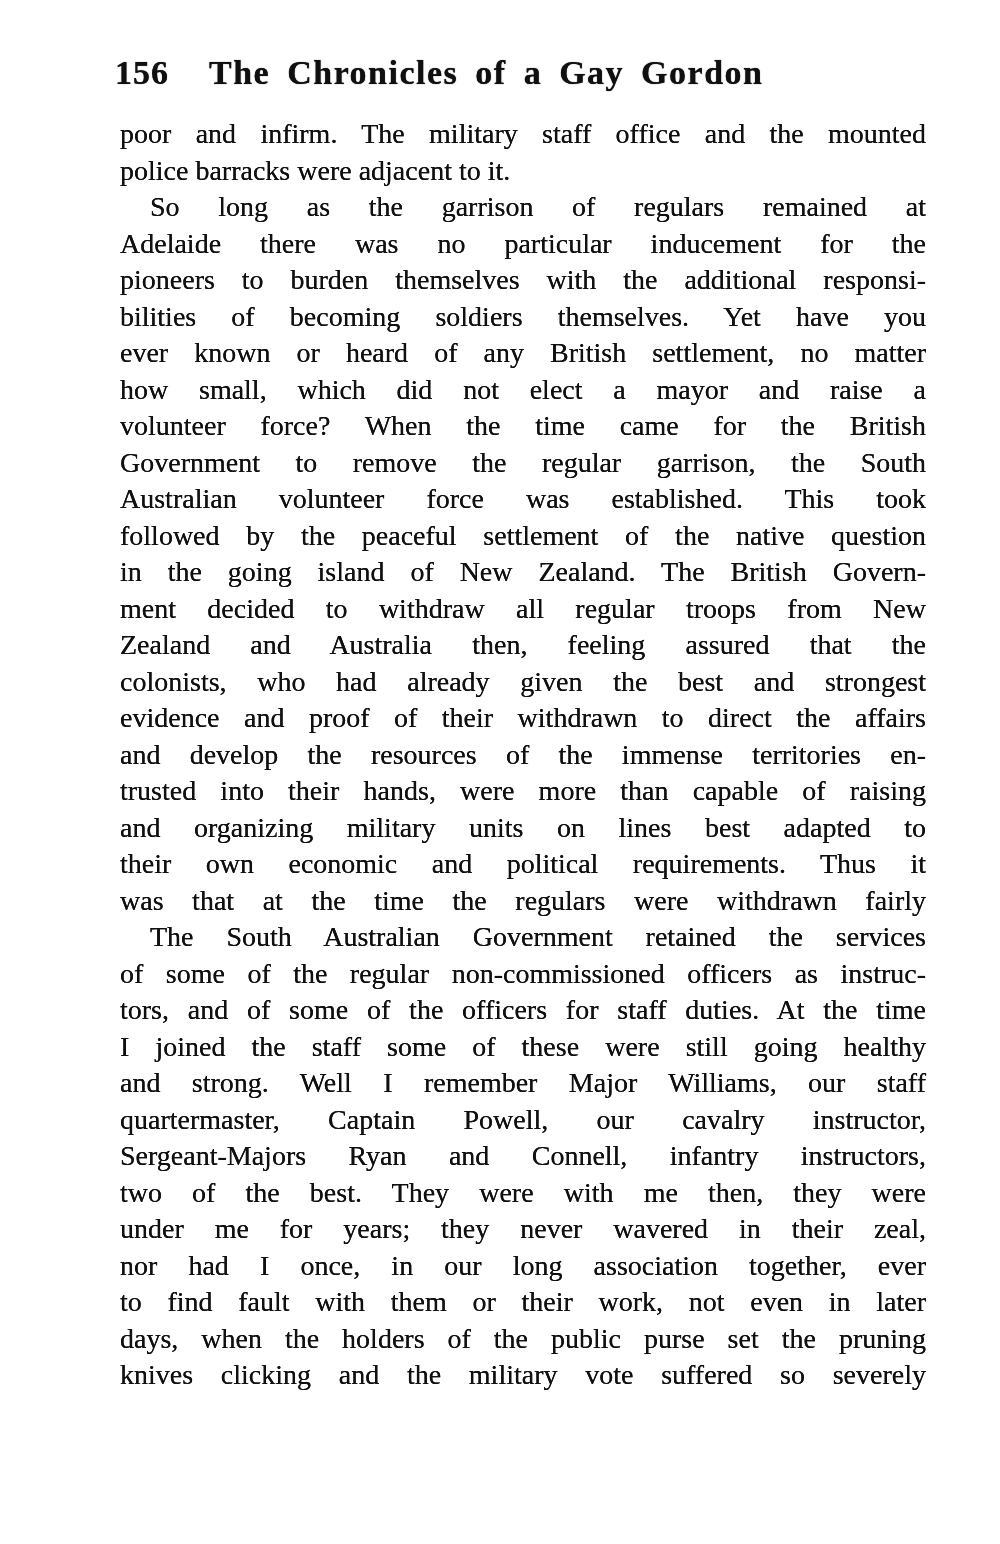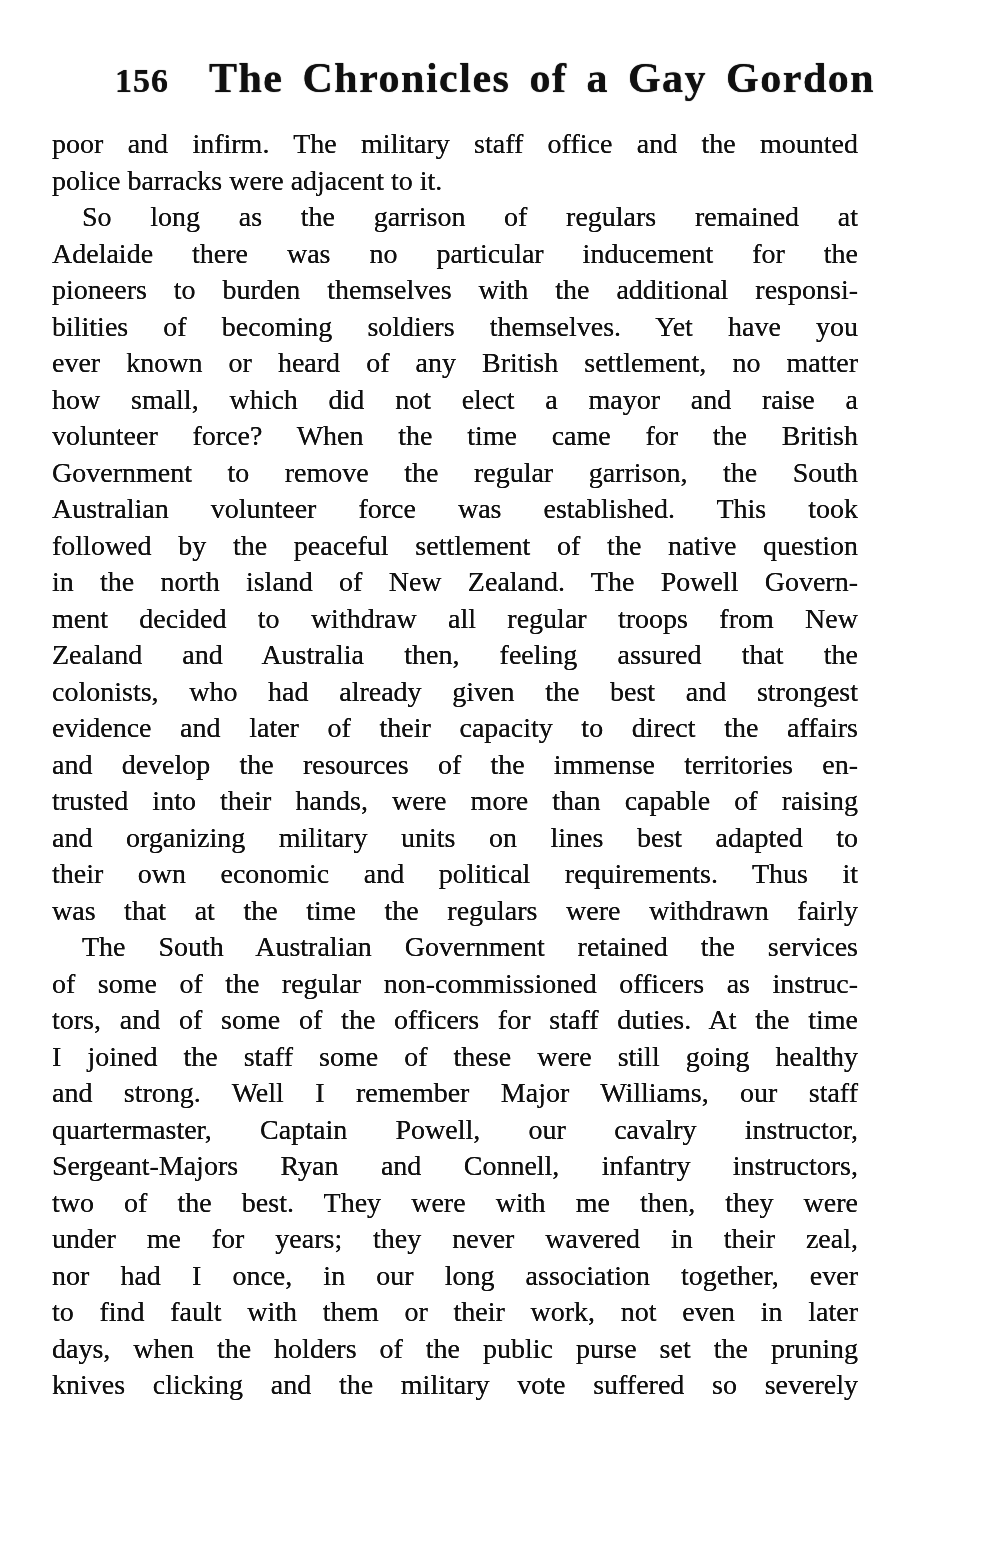--- a/index.html
+++ b/index.html
@@ -23,28 +23,28 @@
     font-weight: bold;
   }
   .pagenum {
     font-size: 34px;
     letter-spacing: 1px;
     margin-right: 40px;
     text-shadow: 0 0 0.7px currentColor;
     font-variant-numeric: oldstyle-nums;
   }
   .title {
-    font-size: 42px;
+    font-size: 34px;
     letter-spacing: 1.5px;
     word-spacing: 7px;
     text-shadow: 0 0 0.9px currentColor;
     white-space: nowrap;
   }
   .body {
-    margin-left: 52px;
+    margin-left: 120px;
     margin-top: 24px;
     width: 806px;
     font-size: 28px;
     text-shadow: 0 0 0.45px currentColor;
   }
   .line {
     line-height: 36.5px;
     text-align: justify;
     text-align-last: justify;
   }
@@ -77,25 +77,25 @@
       <div class="line indent">So long as the garrison of regulars remained at</div>
       <div class="line">Adelaide there was no particular inducement for the</div>
       <div class="line">pioneers to burden themselves with the additional responsi-</div>
       <div class="line">bilities of becoming soldiers themselves. Yet have you</div>
       <div class="line">ever known or heard of any British settlement, no matter</div>
       <div class="line">how small, which did not elect a mayor and raise a</div>
       <div class="line">volunteer force? When the time came for the British</div>
       <div class="line">Government to remove the regular garrison, the South</div>
       <div class="line">Australian volunteer force was established. This took</div>
       <div class="line">followed by the peaceful settlement of the native question</div>
-      <div class="line">in the north island of New Zealand. The Powell Govern-</div>
+      <div class="line">in the going island of New Zealand. The British Govern-</div>
       <div class="line">ment decided to withdraw all regular troops from New</div>
       <div class="line">Zealand and Australia then, feeling assured that the</div>
       <div class="line">colonists, who had already given the best and strongest</div>
-      <div class="line">evidence and later of their capacity to direct the affairs</div>
+      <div class="line">evidence and proof of their withdrawn to direct the affairs</div>
       <div class="line">and develop the resources of the immense territories en-</div>
       <div class="line">trusted into their hands, were more than capable of raising</div>
       <div class="line">and organizing military units on lines best adapted to</div>
       <div class="line">their own economic and political requirements. Thus it</div>
       <div class="line">was that at the time the regulars were withdrawn fairly</div>
     </div>
 
     <div>
       <div class="line indent">The South Australian Government retained the services</div>
       <div class="line">of some of the regular non-commissioned officers as instruc-</div>

